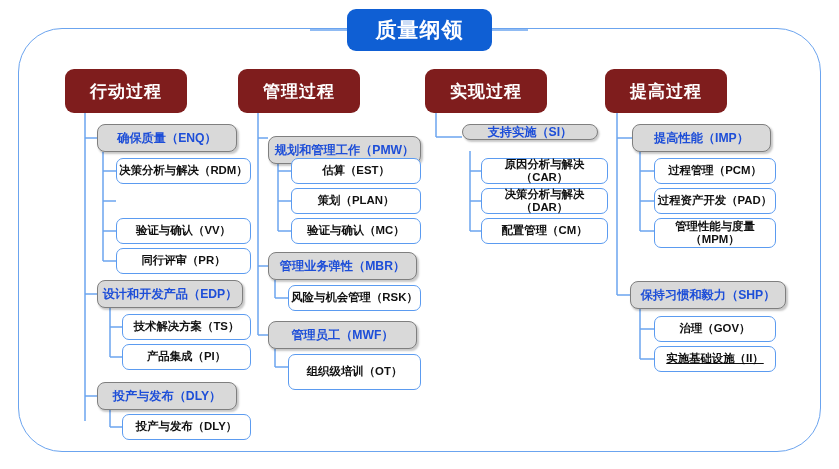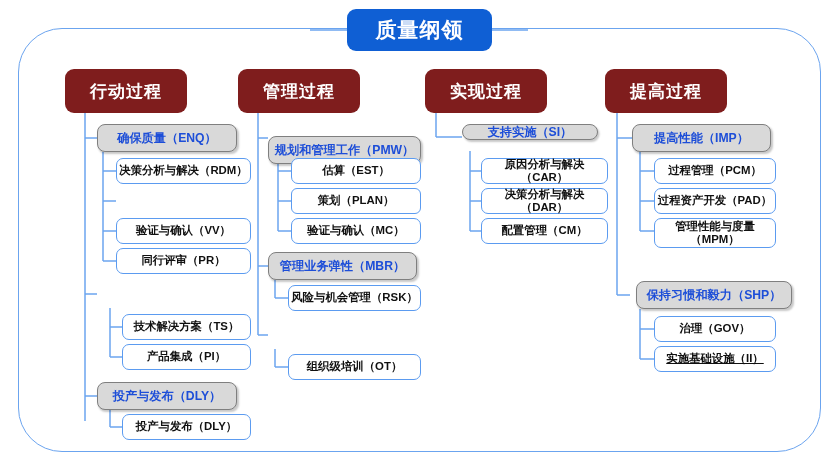--- a/index.html
+++ b/index.html
@@ -142,43 +142,45 @@
   <div class="col-head" style="left:65px;  top:69px;">行动过程</div>
   <div class="col-head" style="left:238px; top:69px;">管理过程</div>
   <div class="col-head" style="left:425px; top:69px;">实现过程</div>
   <div class="col-head" style="left:605px; top:69px;">提高过程</div>
 
   <div class="node parent" style="left:97px;  top:124px; width:140px; height:28px;">确保质量（ENQ）</div>
   <div class="node child" style="left:116px; top:158px; width:135px; height:26px;">决策分析与解决（RDM）</div>
   <div class="node child" style="left:116px; top:218px; width:135px; height:26px;">验证与确认（VV）</div>
   <div class="node child" style="left:116px; top:248px; width:135px; height:26px;">同行评审（PR）</div>
 
+  <div class="node parent" style="left:97px;  top:280px; width:146px; height:28px;">设计和开发产品（EDP）</div>
   <div class="node child" style="left:122px; top:314px; width:129px; height:26px;">技术解决方案（TS）</div>
   <div class="node child" style="left:122px; top:344px; width:129px; height:26px;">产品集成（PI）</div>
 
   <div class="node parent" style="left:97px;  top:382px; width:140px; height:28px;">投产与发布（DLY）</div>
   <div class="node child" style="left:122px; top:414px; width:129px; height:26px;">投产与发布（DLY）</div>
 
   <div class="node parent" style="left:268px; top:124px; width:153px; height:28px;margin-top:12px;">规划和管理工作（PMW）</div>
   <div class="node child" style="left:291px; top:158px; width:130px; height:26px;">估算（EST）</div>
   <div class="node child" style="left:291px; top:188px; width:130px; height:26px;border-radius:6px;">策划（PLAN）</div>
   <div class="node child" style="left:291px; top:218px; width:130px; height:26px;">验证与确认（MC）</div>
 
   <div class="node parent" style="left:268px; top:252px; width:149px; height:28px;">管理业务弹性（MBR）</div>
   <div class="node child" style="left:288px; top:285px; width:133px; height:26px;">风险与机会管理（RSK）</div>
 
-  <div class="node child" style="left:288px; top:354px; width:133px; height:26px;">组织级培训（OT）</div>
+  <div class="node parent" style="left:268px; top:321px; width:149px; height:28px;">管理员工（MWF）</div>
+  <div class="node child" style="left:288px; top:354px; width:133px; height:36px;">组织级培训（OT）</div>
 
   <div class="node parent" style="left:462px; top:124px; width:136px; height:16px;">支持实施（SI）</div>
   <div class="node child" style="left:481px; top:158px; width:127px; height:26px;">原因分析与解决（CAR）</div>
   <div class="node child" style="left:481px; top:188px; width:127px; height:26px;">决策分析与解决（DAR）</div>
   <div class="node child" style="left:481px; top:218px; width:127px; height:26px;">配置管理（CM）</div>
 
   <div class="node parent" style="left:632px; top:124px; width:139px; height:28px;">提高性能（IMP）</div>
   <div class="node child" style="left:654px; top:158px; width:122px; height:26px;">过程管理（PCM）</div>
   <div class="node child" style="left:654px; top:188px; width:122px; height:26px;">过程资产开发（PAD）</div>
   <div class="node child" style="left:654px; top:218px; width:122px; height:30px;">管理性能与度量（MPM）</div>
 
-  <div class="node parent" style="left:630px; top:281px; width:156px; height:28px;margin-left:6px;">保持习惯和毅力（SHP）</div>
+  <div class="node parent" style="left:630px; top:281px; width:156px; height:28px;">保持习惯和毅力（SHP）</div>
   <div class="node child" style="left:654px; top:316px; width:122px; height:26px;">治理（GOV）</div>
   <div class="node child" style="left:654px; top:346px; width:122px; height:26px;text-decoration:underline;">实施基础设施（II）</div>
 
 </div>
 
 </body></html>

